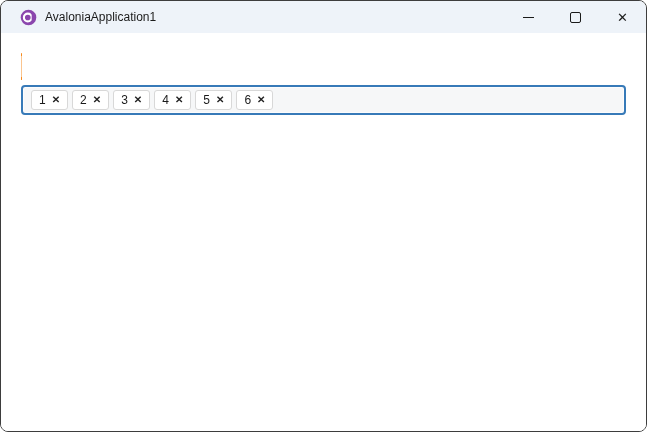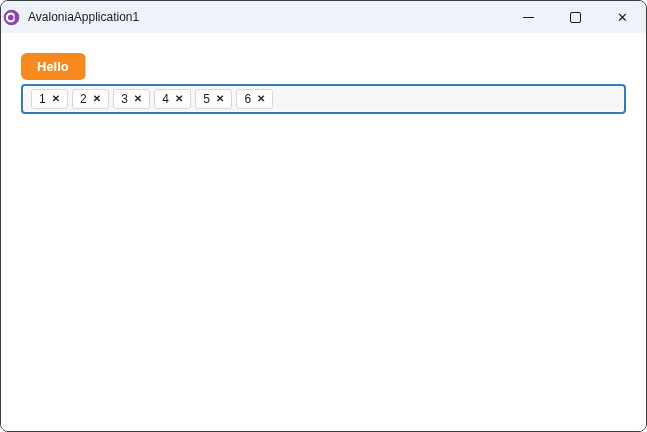--- a/index.html
+++ b/index.html
@@ -15,21 +15,21 @@
     border-radius: 8px;
     overflow: hidden;
     background: #ffffff;
     display: flex; flex-direction: column;
   }
   .titlebar {
     flex: 0 0 32px;
     height: 32px;
     background: #eef3f9;
     display: flex; align-items: center;
-    padding-left: 2px;
+    padding-left: 19px;
   }
   .logo { display: flex; align-items: center; }
   .logo svg { width: 17px; height: 17px; display: block; }
   .title {
     font-size: 12px;
     color: #1b1b1b;
     margin-left: 8px;
     white-space: nowrap;
   }
   .win-controls { margin-left: auto; display: flex; height: 100%; }
@@ -131,21 +131,20 @@
       </div>
       <div class="win-btn">
         <span class="glyph-close">✕</span>
       </div>
     </div>
   </div>
 
   <div class="content">
 
     <div class="tabstrip">
-      <div class="tab">Hello</div>
       <div class="tab-divider"></div>
     </div>
 
     <div class="tagbox">
       <div class="chip">
         <span class="chip-label">1</span>
         <span class="chip-x">✕</span>
       </div>
       <div class="chip">
         <span class="chip-label">2</span>

